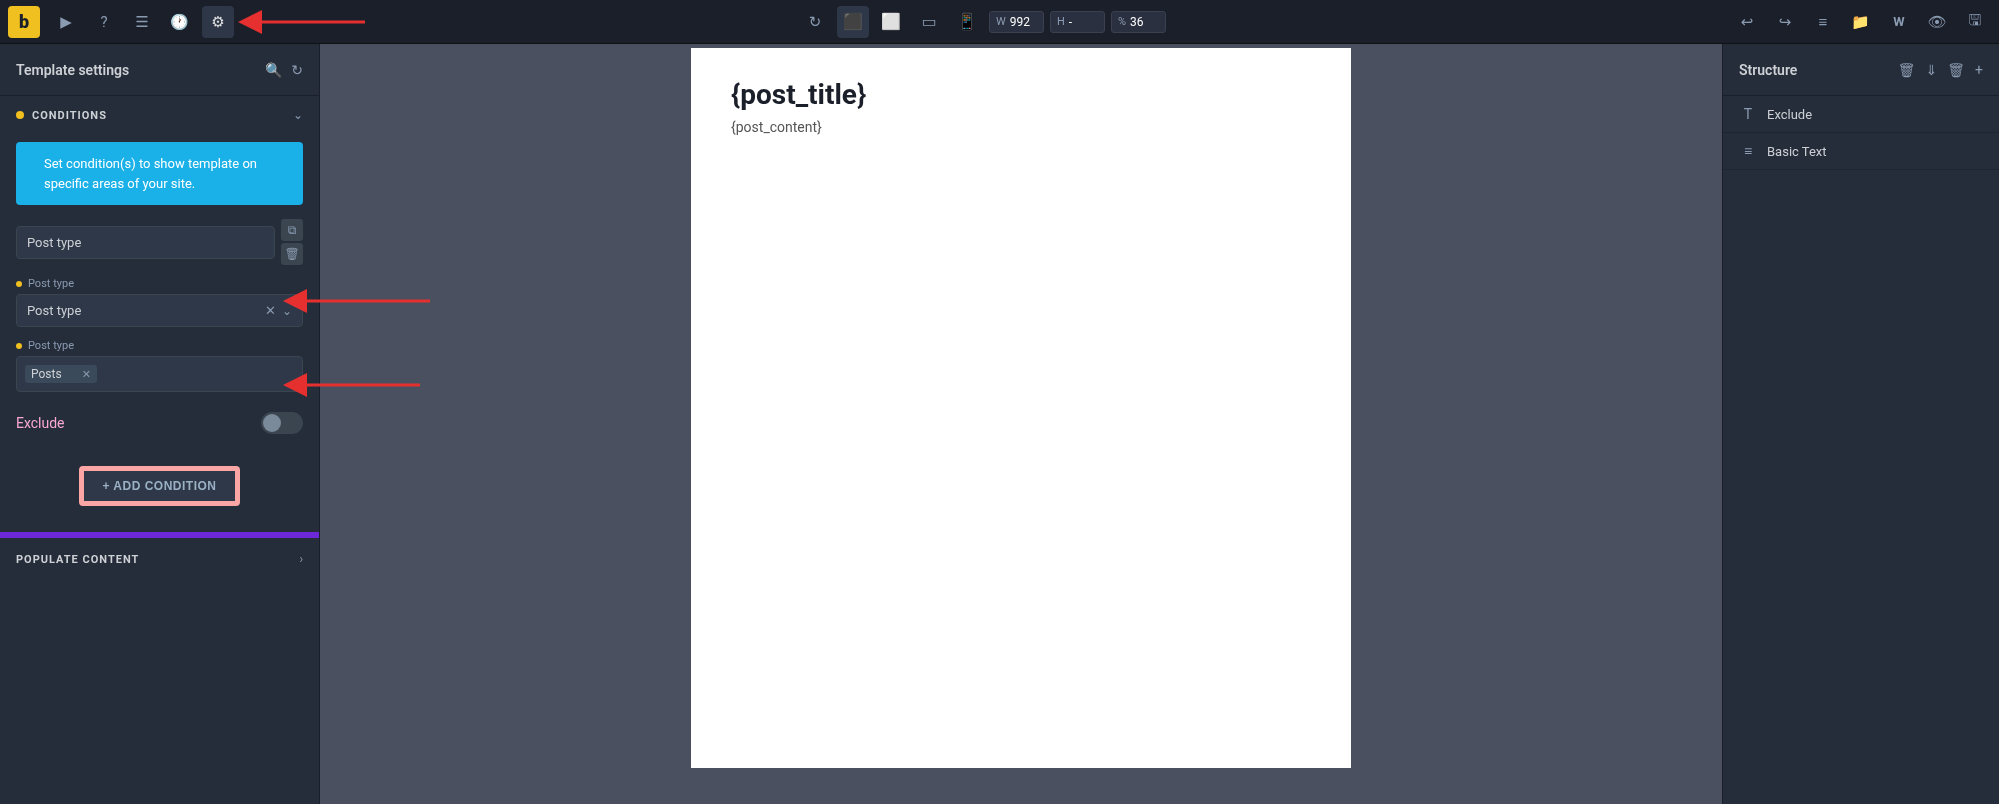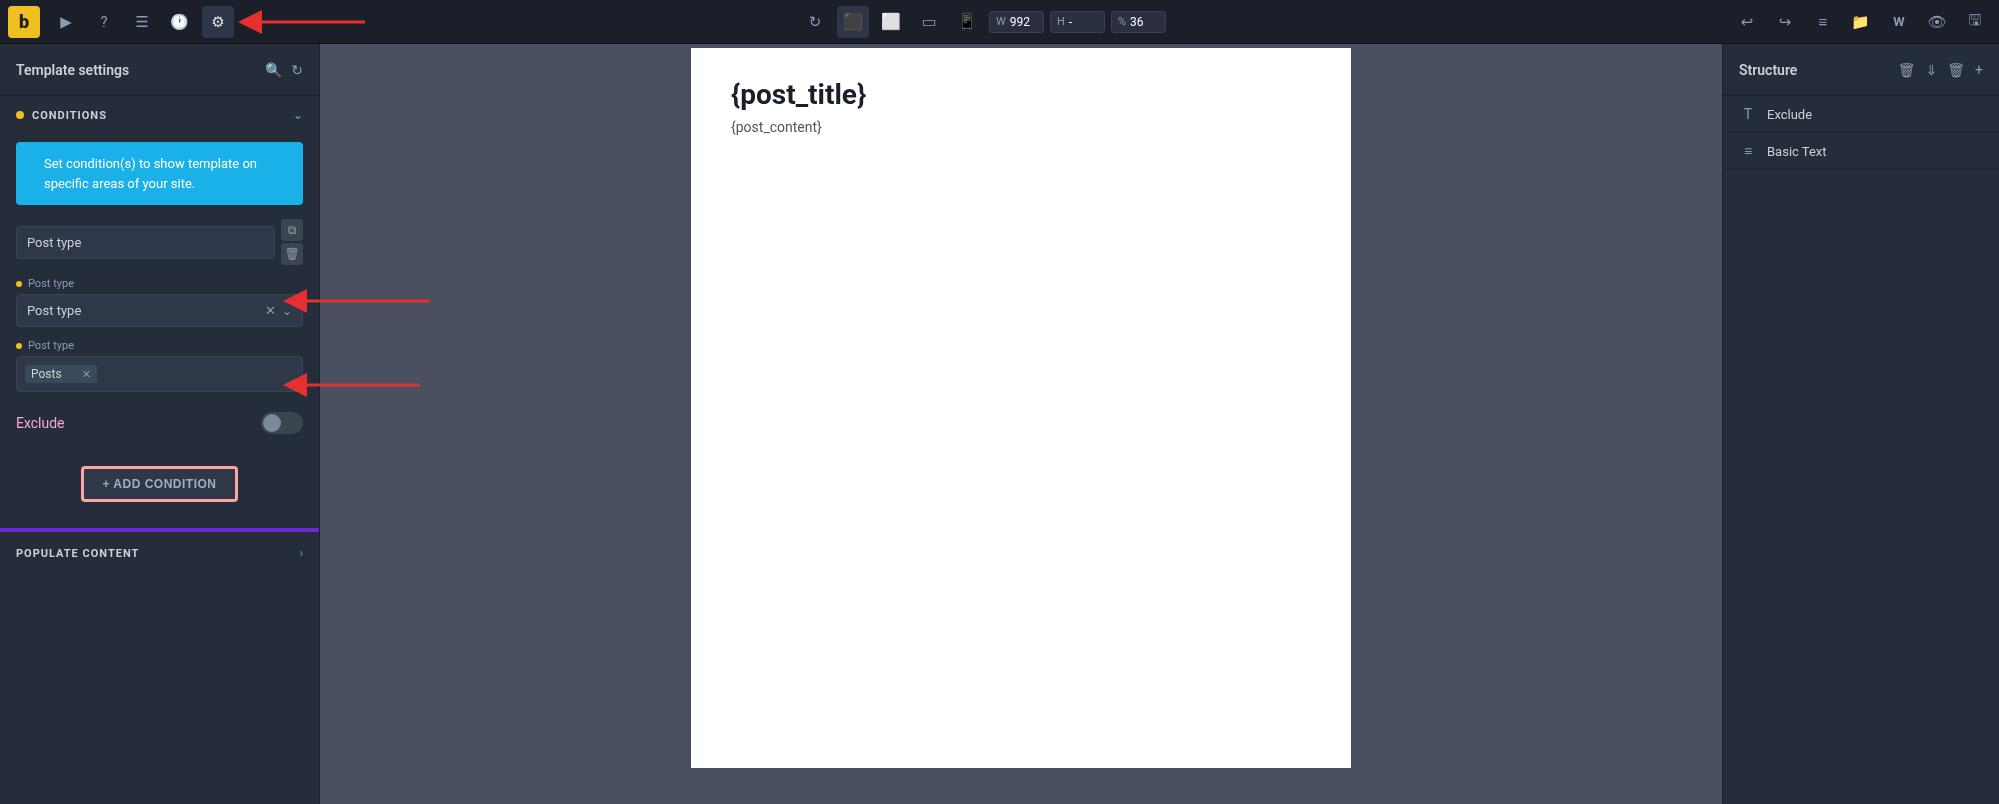--- a/index.html
+++ b/index.html
@@ -315,33 +315,33 @@
       transition: left 0.2s;
     }
 
     
     .add-condition-btn {
       margin: 10px auto;
       display: flex;
       align-items: center;
       gap: 6px;
       background: #2e3848;
-      border: 3px solid #fca5a5;
+      border: 5px solid #fca5a5;
       border-radius: 4px;
       color: #9ab0c4;
       padding: 8px 18px;
       font-size: 12px;
       font-weight: 600;
       letter-spacing: 0.5px;
       cursor: pointer;
     }
 
     
     .populate-section {
-      border-top: 4px solid #6d28d9;
+      border-top: 6px solid #6d28d9;
       margin-top: 8px;
     }
     .populate-header {
       display: flex;
       align-items: center;
       justify-content: space-between;
       padding: 14px 16px;
       cursor: pointer;
     }
     .populate-title {

